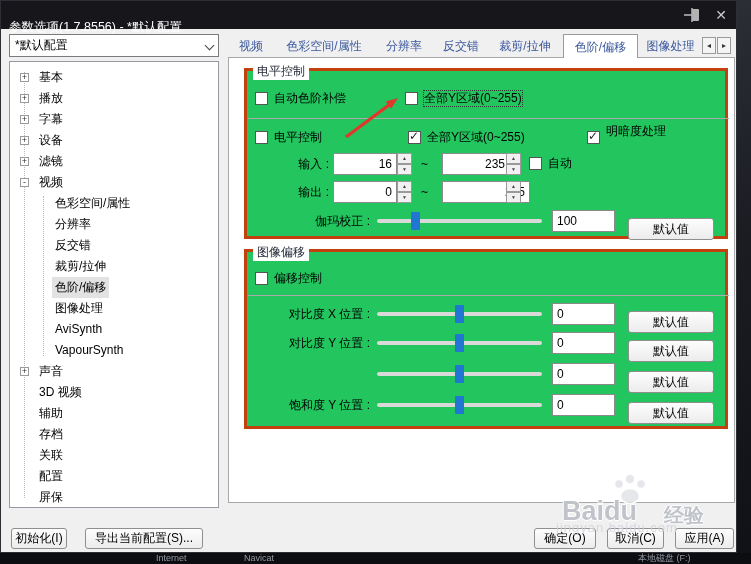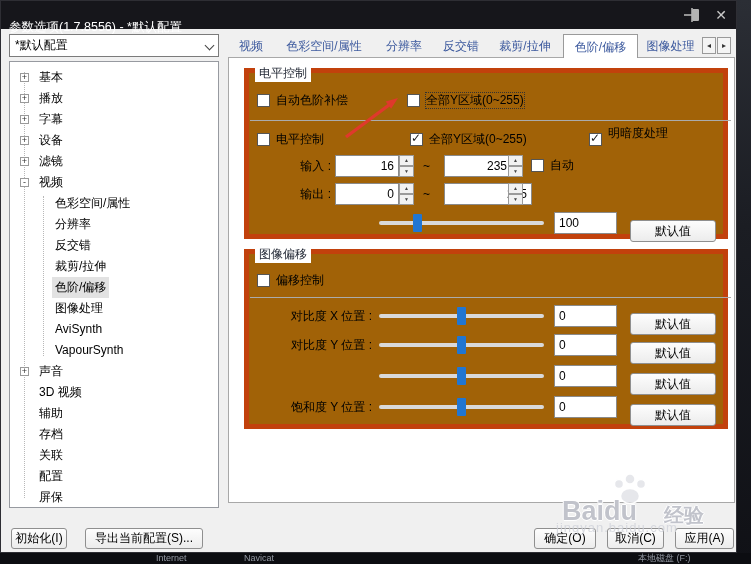--- a/index.html
+++ b/index.html
@@ -37,21 +37,21 @@
   .tspine { position:absolute; border-left:1px dotted #b8b8b8; width:0; }
   .tab { position:absolute; top:33px; height:24px; line-height:24px; text-align:center;
     color:#3d5a9e; white-space:nowrap; overflow:hidden; }
   .tab.active { background:#fff; border:1px solid #9a9a9a; border-bottom:none; z-index:3; }
   .tab-arrow { position:absolute; top:36px; width:14px; height:17px; background:#f4f4f4;
     border:1px solid #9a9a9a; font-size:8px; line-height:15px; text-align:center; color:#333; }
 
   #main-panel { left:227px; top:56px; width:507px; height:446px; background:#fff;
     border:1px solid #a8a8a8; z-index:2; }
 
-  .groupbox { position:absolute; border:5px solid #c2410c; background:#a16207; }
+  .groupbox { position:absolute; border:3px solid #c2410c; background:#22c55e; }
   .grouplabel { position:absolute; top:-8px; left:6px; background:#fff; padding:0 4px;
     color:#1d2330; }
   .sep { position:absolute; height:1px; background:#ababab; }
 
   .cb { position:absolute; width:13px; height:13px; border:1px solid #555; background:#fff; }
   .cb.checked::after { content:"✓"; position:absolute; left:0; top:-3px; font-size:12px;
     font-weight:bold; color:#1b1b1b; }
   .cblabel { position:absolute; white-space:nowrap; line-height:15px; }
   .cblabel.focused { outline:1px dotted #333; }
 
@@ -235,20 +235,21 @@
         <div class="spinbtn" style="top:0">▲</div>
         <div class="spinbtn" style="top:11px">▼</div>
       </div>
       <span class="tilde" style="left:174px;top:110px">~</span>
       <input class="tb num" style="left: 195px; top: 110px; width: 88px;" value="255">
       <div class="spinner" style="left:259px;top:110px">
         <div class="spinbtn" style="top:0">▲</div>
         <div class="spinbtn" style="top:11px">▼</div>
       </div>
 
+      <span class="rowlabel" style="left:8px;top:139px;width:115px">伽玛校正 :</span>
       <div class="track" style="left:130px;top:148px"></div>
       <div class="thumb" style="left:164px;top:141px"></div>
       <input class="tb" style="left: 305px; top: 139px; width: 63px;" value="100">
       <div class="btn def" style="left:381px;top:139px;width:86px">默认值</div>
     </div>
 
     <div class="groupbox" style="left:15px;top:191px;width:484px;height:180px">
       <span class="grouplabel">图像偏移</span>
 
       <div class="cb" style="left:8px;top:20px"></div>

